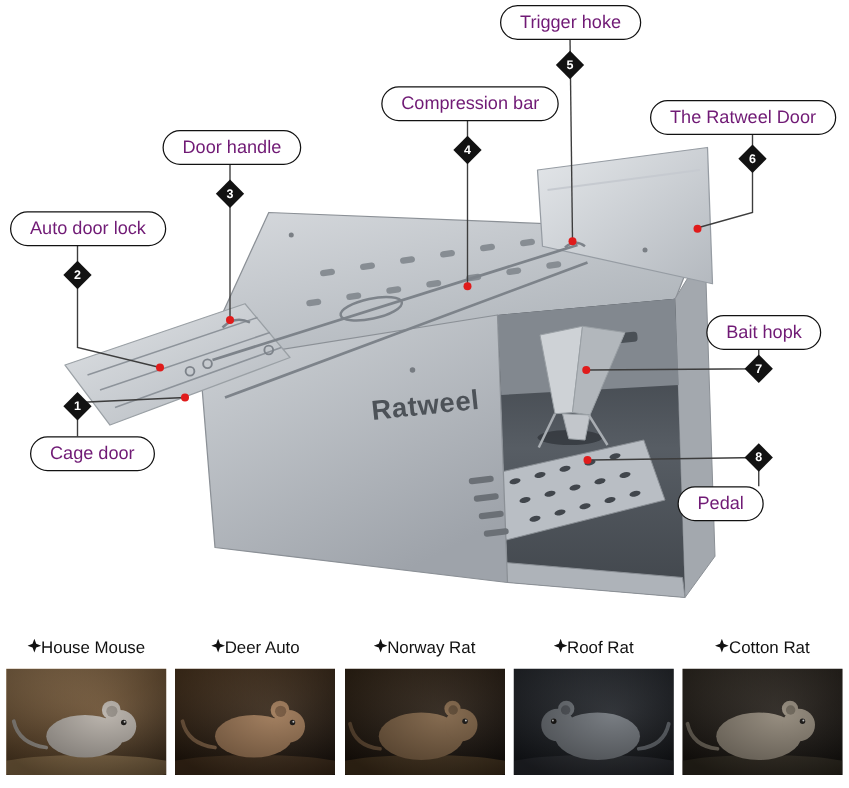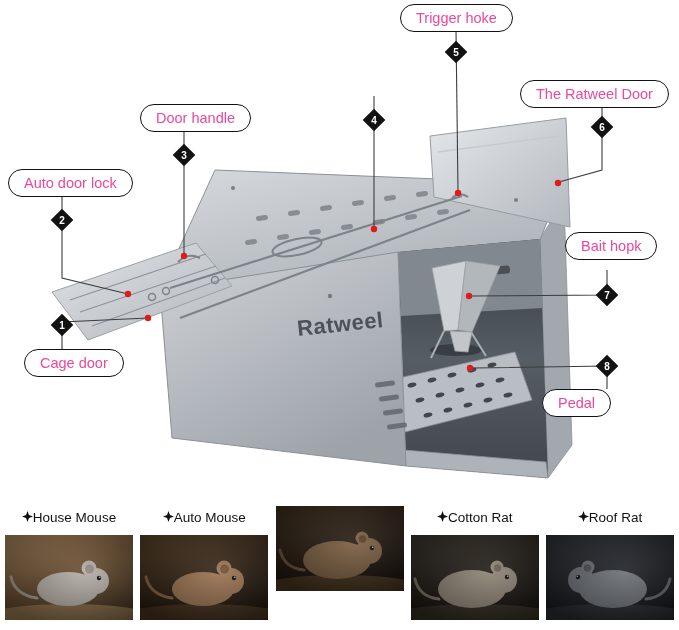--- a/index.html
+++ b/index.html
@@ -1,20 +1,20 @@
 <!DOCTYPE html>
 <html><head>
 <meta charset="utf-8">
 <style>
   html,body{margin:0;padding:0;background:#fff;}
   body{font-family:"Liberation Sans","DejaVu Sans",sans-serif;}
   .stage{position:relative;width:679px;height:630px;background:#fff;overflow:hidden;}
   .diagram-svg{position:absolute;left:0;top:0;z-index:1;}
   .pill{position:absolute;z-index:3;background:#fff;border:1.5px solid #121212;border-radius:15px;
-        padding:4px 15px;font-size:14.5px;line-height:18px;color:#ec4899;white-space:nowrap;text-align:center;}
+        padding:4px 15px;font-size:14.5px;line-height:18px;color:#701a75;white-space:nowrap;text-align:center;}
   .diamond{position:absolute;z-index:3;width:16px;height:16px;background:#121212;transform:rotate(45deg);}
   .diamond span{position:absolute;inset:0;display:flex;align-items:center;justify-content:center;
         transform:rotate(-45deg);color:#fff;font-size:10px;font-weight:bold;}
   .rodents{position:absolute;left:0;top:506px;width:679px;padding:0 5px;box-sizing:border-box;
         display:flex;justify-content:space-between;z-index:2;}
   .card{width:128px;display:flex;flex-direction:column;align-items:center;}
   .label-row{display:flex;align-items:center;gap:0;height:22px;margin-bottom:7px;}
   .label-row .txt{font-size:13.5px;color:#111;}
   .photo{width:128px;height:85px;position:relative;overflow:hidden;}
   .photo svg{position:absolute;inset:0;display:block;}
@@ -172,24 +172,25 @@
       <circle cx="374" cy="229" r="3.2"></circle>
       <circle cx="458" cy="193" r="3.2"></circle>
       <circle cx="558" cy="183" r="3.2"></circle>
       <circle cx="469" cy="296" r="3.2"></circle>
       <circle cx="470" cy="368" r="3.2"></circle>
     </g>
   </svg>
 
   <div class="pill" style="left:24px;top:349px">Cage door</div>
   <div class="pill" style="left:8px;top:169px">Auto door lock</div>
-  <div class="pill" style="left:140px;top:104px">Door handle</div>
+  <div class="pill" style="left:130px;top:104px">Door handle</div>
+  <div class="pill" style="left:305px;top:69px">Compression bar</div>
   <div class="pill" style="left:400px;top:4px">Trigger hoke</div>
   <div class="pill" style="left:520px;top:80px">The Ratweel Door</div>
-  <div class="pill" style="left:565px;top:232px">Bait hopk</div>
+  <div class="pill" style="left:565px;top:252px">Bait hopk</div>
   <div class="pill" style="left:542px;top:389px">Pedal</div>
 
   <div class="diamond" style="left:54px;top:317px">
       <span>1</span>
     </div>
   <div class="diamond" style="left:54px;top:212px">
       <span>2</span>
     </div>
   <div class="diamond" style="left:176px;top:147px">
       <span>3</span>
@@ -231,59 +232,44 @@
           <circle class="eye-hl" cx="94.7" cy="42.3" r="0.8"></circle>
         </svg>
       </div>
     </div>
 
     <div class="card">
       <div class="label-row">
         <svg width="11" height="12" viewBox="0 0 12 13">
             <path d="M6 0 L7.6 4.4 L12 6 L7.6 7.6 L6 12 L4.4 7.6 L0 6 L4.4 4.4 Z" fill="#111"></path>
           </svg>
-        <span class="txt">Auto Mouse</span>
+        <span class="txt">Deer Auto</span>
       </div>
       <div class="photo p2">
         <svg viewBox="0 0 128 85" width="128" height="85">
           <ellipse class="ground" cx="64" cy="79" rx="76" ry="10"></ellipse>
           <path class="tail" d="M32,63 Q10,60 6,42"></path>
           <ellipse class="body" cx="63" cy="54" rx="31" ry="17"></ellipse>
           <circle class="head" cx="91" cy="46" r="13"></circle>
           <circle class="ear" cx="84" cy="33" r="7.5"></circle>
           <circle class="ear-inner" cx="84.5" cy="34" r="4.5"></circle>
           <circle class="eye" cx="94" cy="43" r="2.2"></circle>
           <circle class="eye-hl" cx="94.7" cy="42.3" r="0.8"></circle>
         </svg>
       </div>
     </div>
 
     <div class="card">
+      <div class="label-row">
+        <svg width="11" height="12" viewBox="0 0 12 13">
+            <path d="M6 0 L7.6 4.4 L12 6 L7.6 7.6 L6 12 L4.4 7.6 L0 6 L4.4 4.4 Z" fill="#111"></path>
+          </svg>
+        <span class="txt">Norway Rat</span>
+      </div>
       <div class="photo p3">
-        <svg viewBox="0 0 128 85" width="128" height="85">
-          <ellipse class="ground" cx="64" cy="79" rx="76" ry="10"></ellipse>
-          <path class="tail" d="M28,64 Q8,62 4,44"></path>
-          <ellipse class="body" cx="61" cy="54" rx="34" ry="19"></ellipse>
-          <circle class="head" cx="93" cy="45" r="13"></circle>
-          <circle class="ear" cx="86" cy="32" r="6.5"></circle>
-          <circle class="ear-inner" cx="86.5" cy="33" r="3.8"></circle>
-          <circle class="eye" cx="96" cy="42" r="2.2"></circle>
-          <circle class="eye-hl" cx="96.7" cy="41.3" r="0.8"></circle>
-        </svg>
-      </div>
-    </div>
-
-    <div class="card">
-      <div class="label-row">
-        <svg width="11" height="12" viewBox="0 0 12 13">
-            <path d="M6 0 L7.6 4.4 L12 6 L7.6 7.6 L6 12 L4.4 7.6 L0 6 L4.4 4.4 Z" fill="#111"></path>
-          </svg>
-        <span class="txt">Cotton Rat</span>
-      </div>
-      <div class="photo p5">
         <svg viewBox="0 0 128 85" width="128" height="85">
           <ellipse class="ground" cx="64" cy="79" rx="76" ry="10"></ellipse>
           <path class="tail" d="M28,64 Q8,62 4,44"></path>
           <ellipse class="body" cx="61" cy="54" rx="34" ry="19"></ellipse>
           <circle class="head" cx="93" cy="45" r="13"></circle>
           <circle class="ear" cx="86" cy="32" r="6.5"></circle>
           <circle class="ear-inner" cx="86.5" cy="33" r="3.8"></circle>
           <circle class="eye" cx="96" cy="42" r="2.2"></circle>
           <circle class="eye-hl" cx="96.7" cy="41.3" r="0.8"></circle>
         </svg>
@@ -306,14 +292,35 @@
             <circle class="head" cx="93" cy="45" r="13"></circle>
             <circle class="ear" cx="86" cy="32" r="6.5"></circle>
             <circle class="ear-inner" cx="86.5" cy="33" r="3.8"></circle>
             <circle class="eye" cx="96" cy="42" r="2.2"></circle>
             <circle class="eye-hl" cx="96.7" cy="41.3" r="0.8"></circle>
           </g>
         </svg>
       </div>
     </div>
 
+    <div class="card">
+      <div class="label-row">
+        <svg width="11" height="12" viewBox="0 0 12 13">
+            <path d="M6 0 L7.6 4.4 L12 6 L7.6 7.6 L6 12 L4.4 7.6 L0 6 L4.4 4.4 Z" fill="#111"></path>
+          </svg>
+        <span class="txt">Cotton Rat</span>
+      </div>
+      <div class="photo p5">
+        <svg viewBox="0 0 128 85" width="128" height="85">
+          <ellipse class="ground" cx="64" cy="79" rx="76" ry="10"></ellipse>
+          <path class="tail" d="M28,64 Q8,62 4,44"></path>
+          <ellipse class="body" cx="61" cy="54" rx="34" ry="19"></ellipse>
+          <circle class="head" cx="93" cy="45" r="13"></circle>
+          <circle class="ear" cx="86" cy="32" r="6.5"></circle>
+          <circle class="ear-inner" cx="86.5" cy="33" r="3.8"></circle>
+          <circle class="eye" cx="96" cy="42" r="2.2"></circle>
+          <circle class="eye-hl" cx="96.7" cy="41.3" r="0.8"></circle>
+        </svg>
+      </div>
+    </div>
+
   </div>
 </div>
 
 </body></html>

